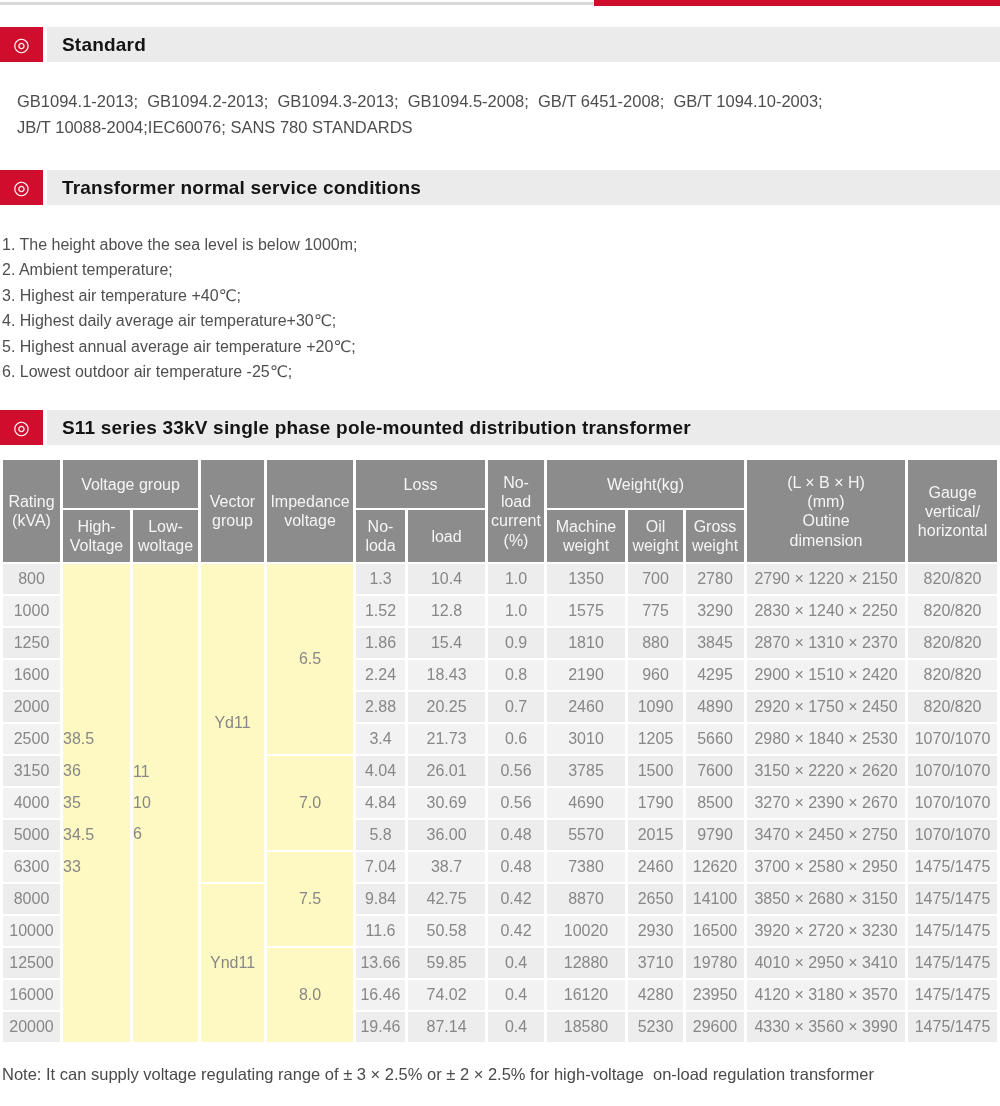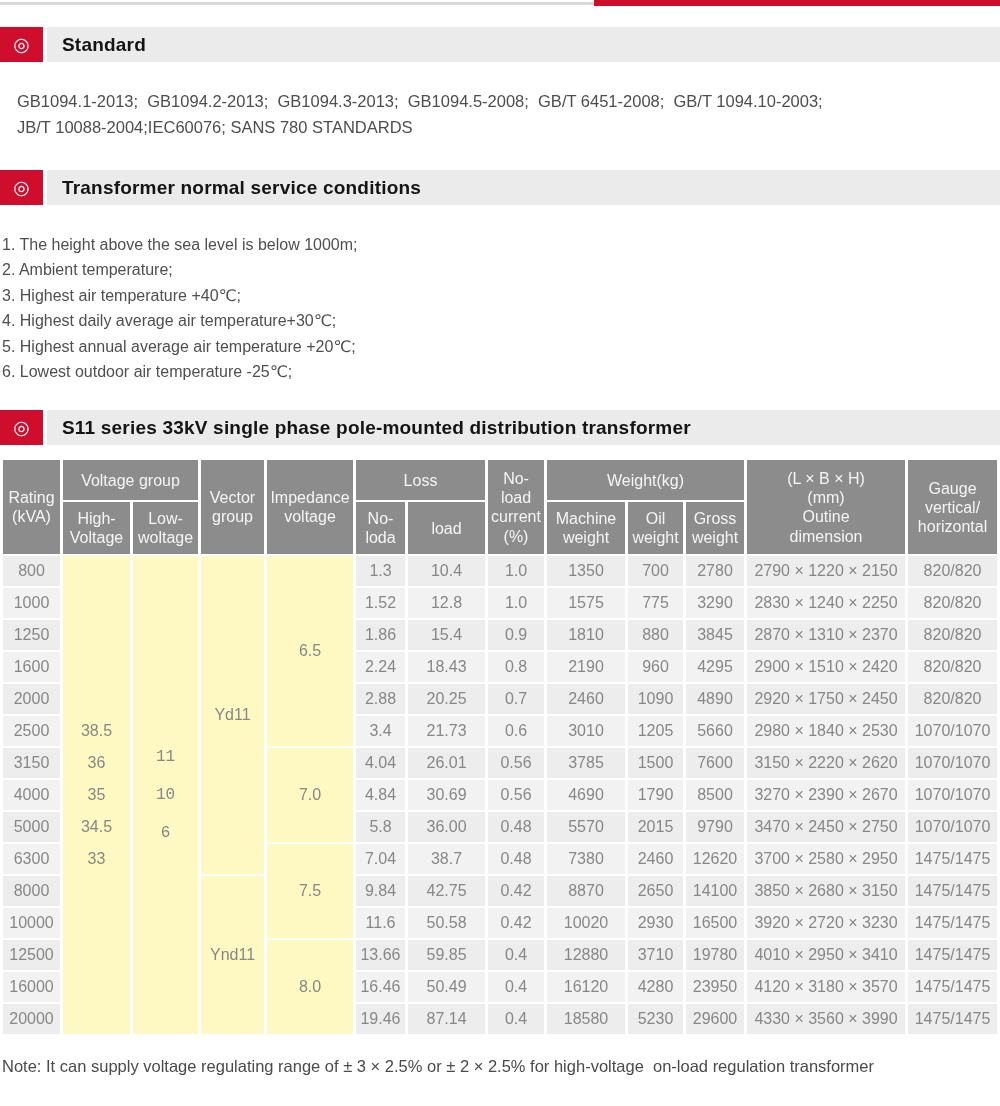--- a/index.html
+++ b/index.html
@@ -26,29 +26,29 @@
   .standards .line { white-space:pre-wrap; }
 
   .conditions { margin:27px 0 0 2px; color:#4f4f4f; font-size:16px; line-height:25.4px; }
 
   
   table.spec { width:1000px; margin-top:13px; table-layout:fixed;
     border-collapse:separate; border-spacing:3px 2px; }
   table.spec th, table.spec td { text-align:center; vertical-align:middle; padding:0; overflow:hidden; }
   table.spec th { background:#8c8c8c; color:#f5f5f5; font-weight:normal; font-size:16px;
     line-height:1.2; white-space:pre-line; }
-  tr.hrow1 th { height:40px; }
+  tr.hrow1 th { height:48px; }
   tr.hrow2 th { height:52px; }
   table.spec tbody tr { height:30px; }
   table.spec td { font-size:16px; color:#878787; }
   table.spec td.merged { background:#fef9c3; }
   table.spec tbody tr:nth-child(odd)  td.data { background:#ededed; }
   table.spec tbody tr:nth-child(even) td.data { background:#f2f2f2; }
-  .vstack { display:flex; flex-direction:column; align-items:center; gap:14px; }
-  .vstack.lv { gap:20px;font-family:Liberation Mono, monospace; }
+  .vstack { display:flex; flex-direction:column; align-items:flex-start; gap:14px; }
+  .vstack.lv { gap:13px; }
 
   .note { margin:21px 0 9px 2px; color:#4a4a4a; font-size:16.5px; white-space:pre-wrap; }
 </style>
 </head>
 <body>
 
 <div class="topbar">
   <div class="grayline"></div>
   <div class="redline"></div>
 </div>
@@ -305,21 +305,21 @@
       <td class="data">0.4</td>
       <td class="data">12880</td>
       <td class="data">3710</td>
       <td class="data">19780</td>
       <td class="data">4010 × 2950 × 3410</td>
       <td class="data">1475/1475</td>
     </tr>
     <tr>
       <td class="data">16000</td>
       <td class="data">16.46</td>
-      <td class="data">50.49</td>
+      <td class="data">74.02</td>
       <td class="data">0.4</td>
       <td class="data">16120</td>
       <td class="data">4280</td>
       <td class="data">23950</td>
       <td class="data">4120 × 3180 × 3570</td>
       <td class="data">1475/1475</td>
     </tr>
     <tr>
       <td class="data">20000</td>
       <td class="data">19.46</td>

